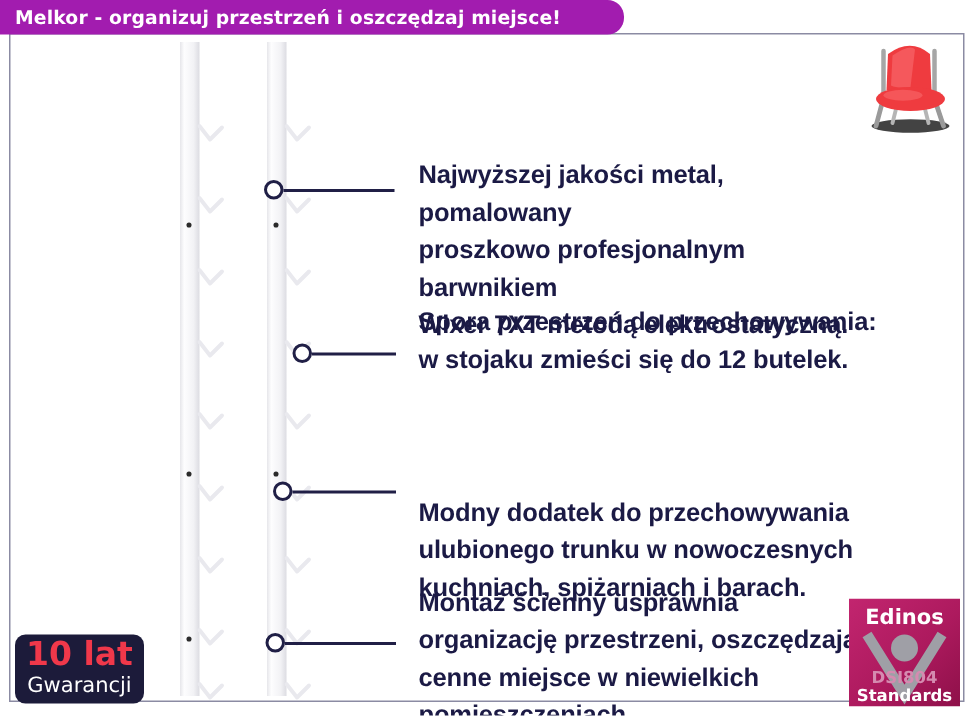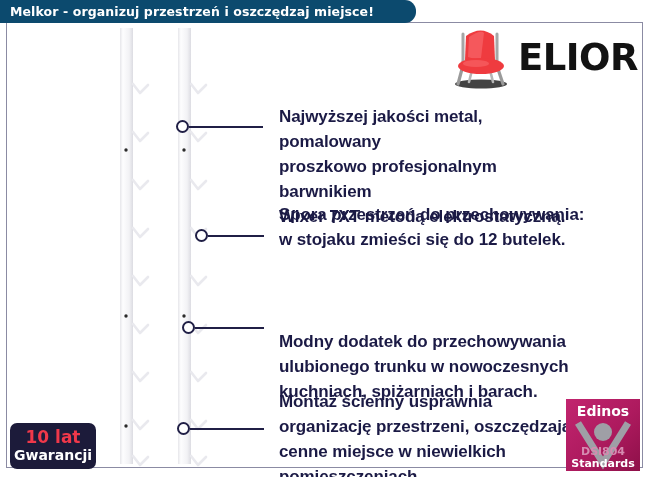--- a/index.html
+++ b/index.html
@@ -20,21 +20,21 @@
     left:6px;top:22px;width:637px;height:446px;
     border:1px solid #8b8ba3;
     box-sizing:border-box;
     background:#ffffff;
   }
   
   .banner{
     position:absolute;
     left:0px;top:0px;
     width:416px;height:23px;
-    background:#0c4a6e;
+    background:#a21caf;
     border-top-right-radius:11px;
     border-bottom-right-radius:11px;
     display:flex;align-items:center;
     padding-left:10px;
     box-sizing:border-box;
     z-index:6;
   }
   .banner-text{
     color:#ffffff;
     font-size:12.5px;
@@ -104,29 +104,29 @@
     left:10px;bottom:8px;
     width:86px;height:46px;
     background:#1c1b3a;
     border-radius:7px;
     z-index:6;
     display:flex;flex-direction:column;
     align-items:center;justify-content:center;
   }
   .w-top{
     color:#f0384a;
-    font-size:17px;
+    font-size:22px;
     font-weight:bold;
     line-height:1;
     font-family:"DejaVu Sans", sans-serif;
   }
   .w-bot{
     color:#ffffff;
     font-size:14px;
-    font-weight:bold;
+    font-weight:normal;
     line-height:1.15;
     margin-top:1px;
     font-family:"DejaVu Sans", sans-serif;
   }
   
   .edinos{
     position:absolute;
     right:10px;bottom:6px;
     width:74px;height:72px;
     z-index:6;
@@ -153,21 +153,20 @@
         <path d="M22 46 L19 58" stroke="#b5b5b5" stroke-width="2.6" fill="none" stroke-linecap="round"></path>
         <path d="M40 46 L43 58" stroke="#b5b5b5" stroke-width="2.6" fill="none" stroke-linecap="round"></path>
         <path d="M13 10 L13 44" stroke="#a6a6a6" stroke-width="3" fill="none" stroke-linecap="round"></path>
         <path d="M47 10 L47 44" stroke="#a6a6a6" stroke-width="3" fill="none" stroke-linecap="round"></path>
         <path d="M16 12 Q31 1 44 12 L45 36 Q31 40 15 36 Z" fill="#ef3b3f"></path>
         <path d="M19 13 Q31 5 34 9 L31 34 Q22 35 18 33 Z" fill="#f8696b" opacity="0.65"></path>
         <ellipse cx="31" cy="42" rx="23" ry="8" fill="#ef3b3f"></ellipse>
         <ellipse cx="26" cy="39.5" rx="13" ry="3.6" fill="#f8696b" opacity="0.6"></ellipse>
       </svg>
     </span>
-    <span class="logo-word">ELIOR</span>
   </div>
 
   <div class="rails">
     <svg width="120" height="440" viewBox="0 0 120 440">
       <defs>
         <linearGradient id="railg" x1="0" y1="0" x2="1" y2="0">
           <stop offset="0%" stop-color="#e6e6ea"></stop>
           <stop offset="22%" stop-color="#fdfdfe"></stop>
           <stop offset="70%" stop-color="#f2f2f5"></stop>
           <stop offset="100%" stop-color="#dcdce2"></stop>

